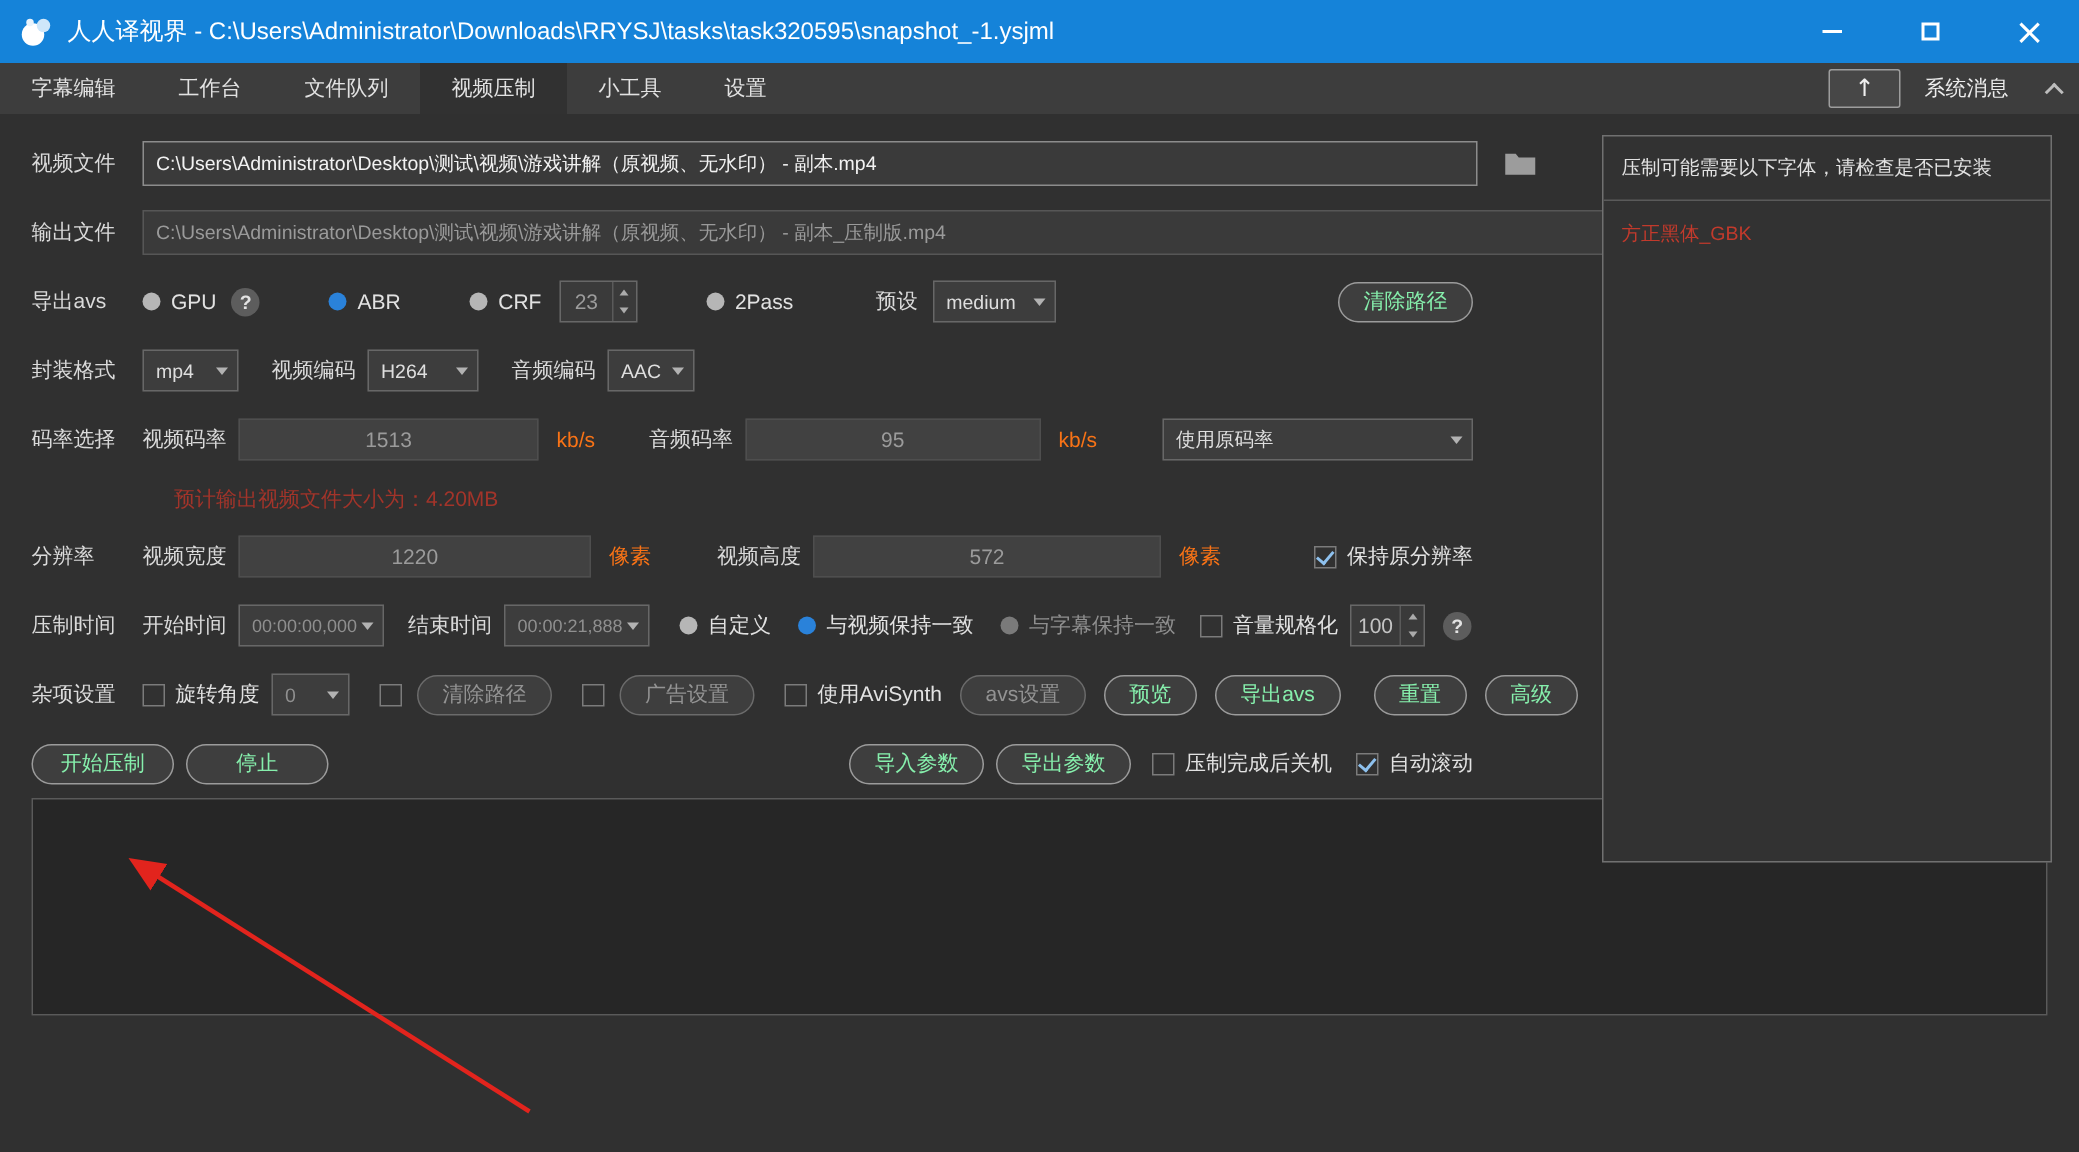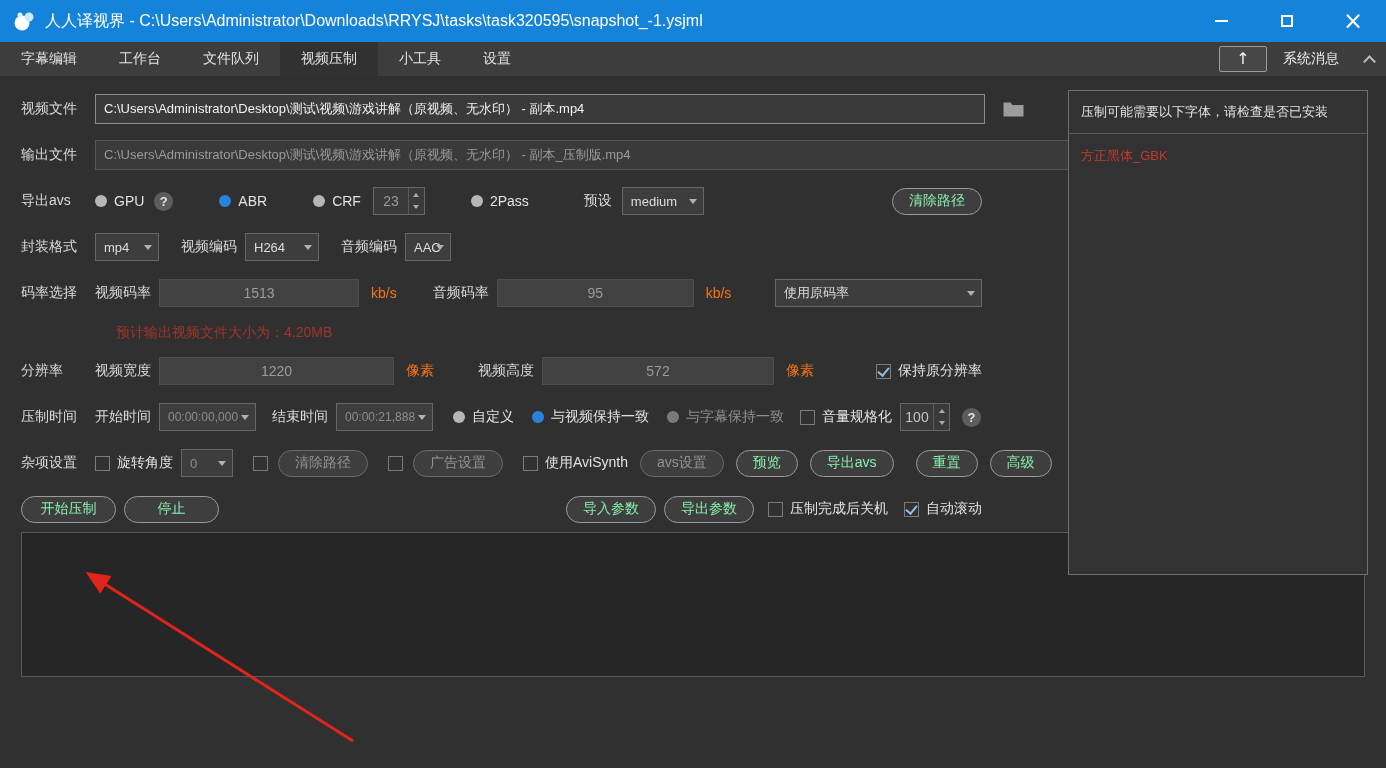--- a/index.html
+++ b/index.html
@@ -183,21 +183,21 @@
   <div class="row">
     <span class="rowlabel">封装格式</span>
     <div class="select" style="width:64px">
       <span>mp4</span>
     </div>
     <span style="margin-left:22px;color:#dadada">视频编码</span>
     <div class="select" style="margin-left:8px;width:74px">
       <span>H264</span>
     </div>
     <span style="margin-left:22px;color:#dadada">音频编码</span>
-    <div class="select" style="margin-left:8px;width:46px">
+    <div class="select" style="margin-left:8px;width:58px">
       <span>AAC</span>
     </div>
   </div>
 
   <div class="row">
     <span class="rowlabel">码率选择</span>
     <span style="color:#dadada">视频码率</span>
     <div class="numinput" style="margin-left:8px;width:200px">1513</div>
     <span class="unit">kb/s</span>
     <span style="margin-left:36px;color:#dadada">音频码率</span>

